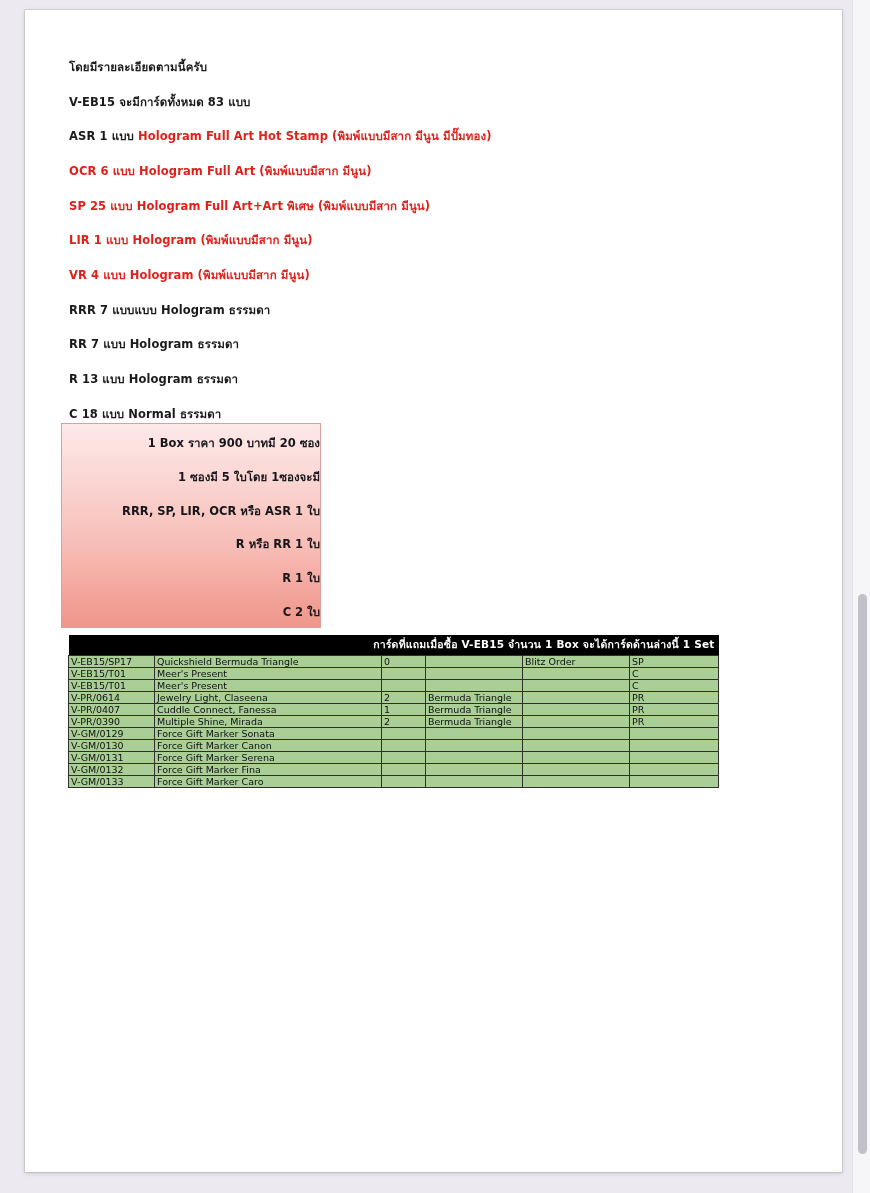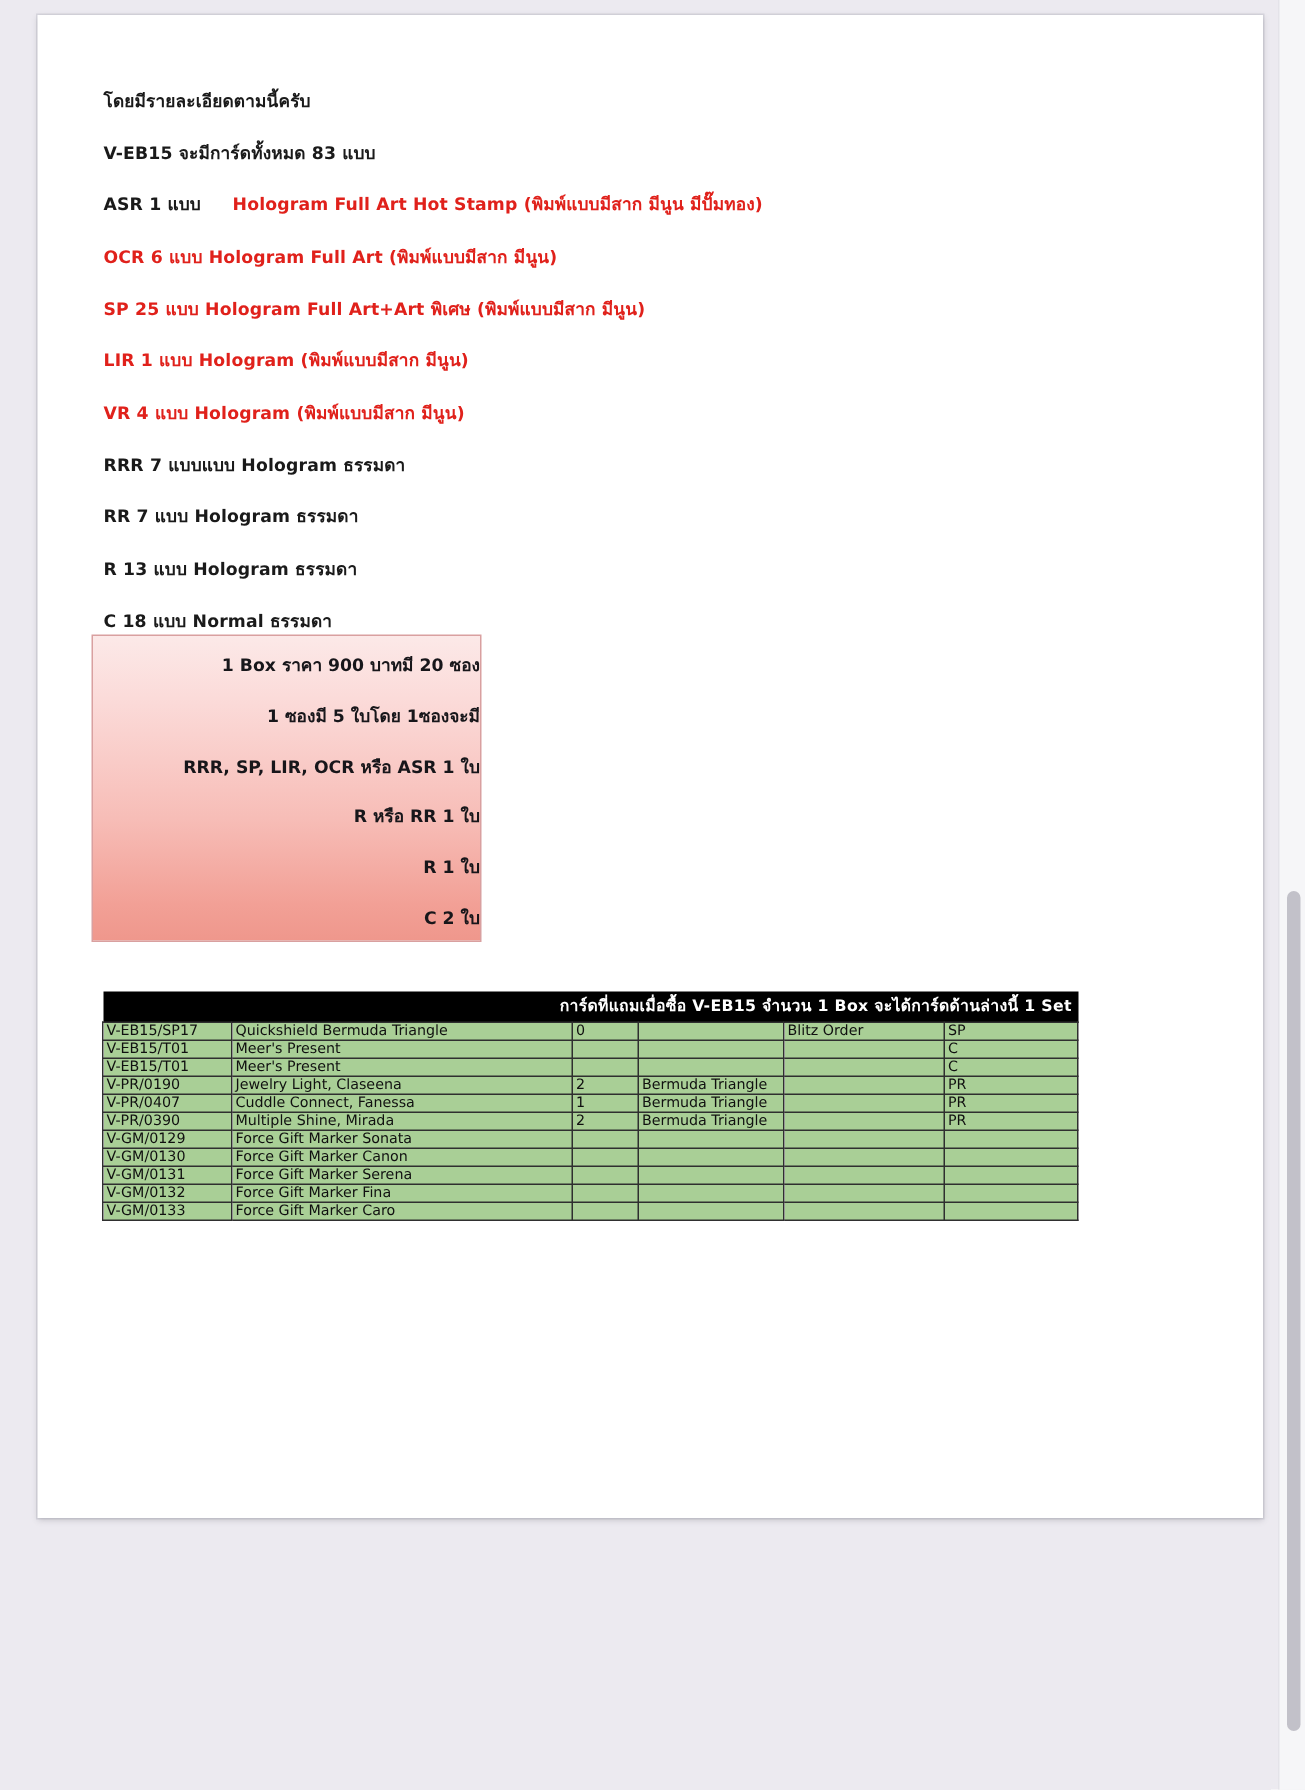--- a/index.html
+++ b/index.html
@@ -14,21 +14,21 @@
     overflow: hidden;
     position: relative;
   }
 
   
   #page-sheet {
     position: absolute;
     left: 25px;
     top: 10px;
     width: 817px;
-    height: 1002px;
+    height: 1162px;
     background: #ffffff;
     box-shadow: 0 1px 4px rgba(90, 88, 100, 0.28),
                 0 0 0 1px rgba(200, 198, 210, 0.55);
   }
 
   
   #scroll-track {
     position: absolute;
     right: 0px;
     top: 0px;
@@ -58,21 +58,21 @@
     font-size: 11.5px;
     font-weight: bold;
     color: #1a1a1a;
     line-height: 1.25;
     margin: 0 0 20.3px 0;
     white-space: nowrap;
     letter-spacing: 0.1px;
   }
   .line.red { color: #e0211b; }
   .line .k { color: #1a1a1a; }
-  .line .r { color: #e0211b; margin-left: 17px; }
+  .line .r { color: #e0211b; }
 
   
   #promo-box {
     position: absolute;
     left: 36px;
     top: 413px;
     width: 260px;
     height: 205px;
     background: linear-gradient(to bottom, #fce9e8 0%, #fbdad8 22%, #f7bdb7 60%, #f2a096 88%, #ef978c 100%);
     border: 1px solid #d9a0a0;
@@ -86,21 +86,21 @@
     line-height: 1.2;
     margin: 0 0 20px 0;
     white-space: nowrap;
     text-align: right;
   }
 
   
   #gift-table {
     position: absolute;
     left: 43px;
-    top: 651px;
+    top: 625px;
     width: 650px;
     border-collapse: collapse;
     table-layout: fixed;
     font-size: 9.5px;
     color: #101010;
     border-radius: 12px;
   }
   #gift-table .hdr-cell {
     background: #000000;
     color: #ffffff;
@@ -187,21 +187,21 @@
       </tr>
       <tr>
         <td class="cell">V-EB15/T01</td>
         <td class="cell">Meer's Present</td>
         <td class="cell"></td>
         <td class="cell"></td>
         <td class="cell"></td>
         <td class="cell">C</td>
       </tr>
       <tr>
-        <td class="cell">V-PR/0190</td>
+        <td class="cell">V-PR/0614</td>
         <td class="cell">Jewelry Light, Claseena</td>
         <td class="cell">2</td>
         <td class="cell">Bermuda Triangle</td>
         <td class="cell"></td>
         <td class="cell">PR</td>
       </tr>
       <tr>
         <td class="cell">V-PR/0407</td>
         <td class="cell">Cuddle Connect, Fanessa</td>
         <td class="cell">1</td>

